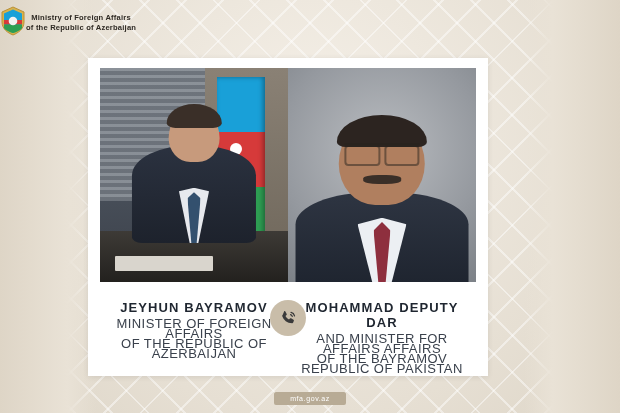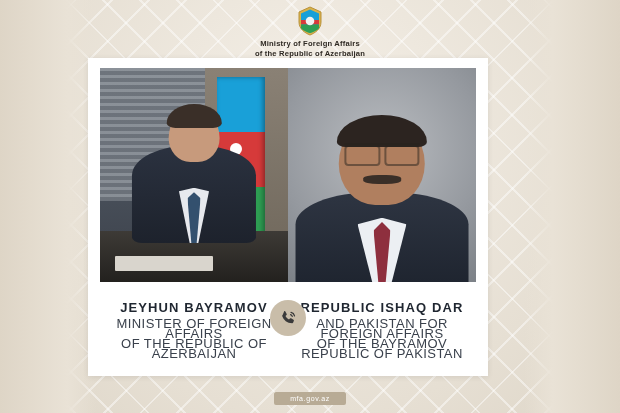--- a/index.html
+++ b/index.html
@@ -30,21 +30,21 @@
     background: linear-gradient(90deg, #ded5c6 0%, #e9e2d6 70%, rgba(233,226,214,0) 100%);
   }
   #right-band {
     position: absolute; right: 0; top: 0; bottom: 0; width: 96px;
     background: linear-gradient(270deg, #ded5c6 0%, #e9e2d6 70%, rgba(233,226,214,0) 100%);
   }
 
   
   #header {
     position: absolute; left: 0; right: 0; top: 6px;
-    display: flex; flex-direction: column; align-items: center;
+    display: flex; flex-direction: row; align-items: center;
   }
   #emblem {
     width: 26px; height: 30px;
     position: relative;
     display: flex; align-items: center; justify-content: center;
   }
   #emblem svg { display: block; }
   #ministry-title {
     margin-top: 3px;
     text-align: center;
@@ -306,23 +306,23 @@
     <div id="captions">
       <div class="caption">
         <div class="person-name">JEYHUN BAYRAMOV</div>
         <div class="person-title">
           <div>MINISTER OF FOREIGN AFFAIRS</div>
           <div>OF THE REPUBLIC OF AZERBAIJAN</div>
         </div>
       </div>
 
       <div class="caption">
-        <div class="person-name">REPUBLIC ISHAQ DAR</div>
+        <div class="person-name">MOHAMMAD DEPUTY DAR</div>
         <div class="person-title">
-          <div>AND PAKISTAN FOR FOREIGN AFFAIRS</div>
+          <div>AND MINISTER FOR AFFAIRS AFFAIRS</div>
           <div>OF THE BAYRAMOV REPUBLIC OF PAKISTAN</div>
         </div>
       </div>
     </div>
 
     <div id="phone-badge">
       <svg width="19" height="19" viewBox="0 0 24 24">
         <path d="M6.6 2.7c.5-.2 1.1 0 1.4.5l1.7 3c.3.5.2 1.1-.2 1.5l-1.3 1.2c.9 1.9 2.5 3.5 4.4 4.4l1.2-1.3c.4-.4 1-.5 1.5-.2l3 1.7c.5.3.7.9.5 1.4l-.9 2.2c-.2.5-.7.8-1.2.8C9.9 17.9 6.1 14.1 4 8.8c-.2-.5.1-1.1.6-1.3z" fill="#3a3a3a"></path>
         <path d="M15.2 4.2c2.2.5 3.9 2.2 4.4 4.4" fill="none" stroke="#3a3a3a" stroke-width="1.6" stroke-linecap="round"></path>
         <path d="M14.6 7.2c1 .3 1.8 1.1 2.1 2.1" fill="none" stroke="#3a3a3a" stroke-width="1.6" stroke-linecap="round"></path>

